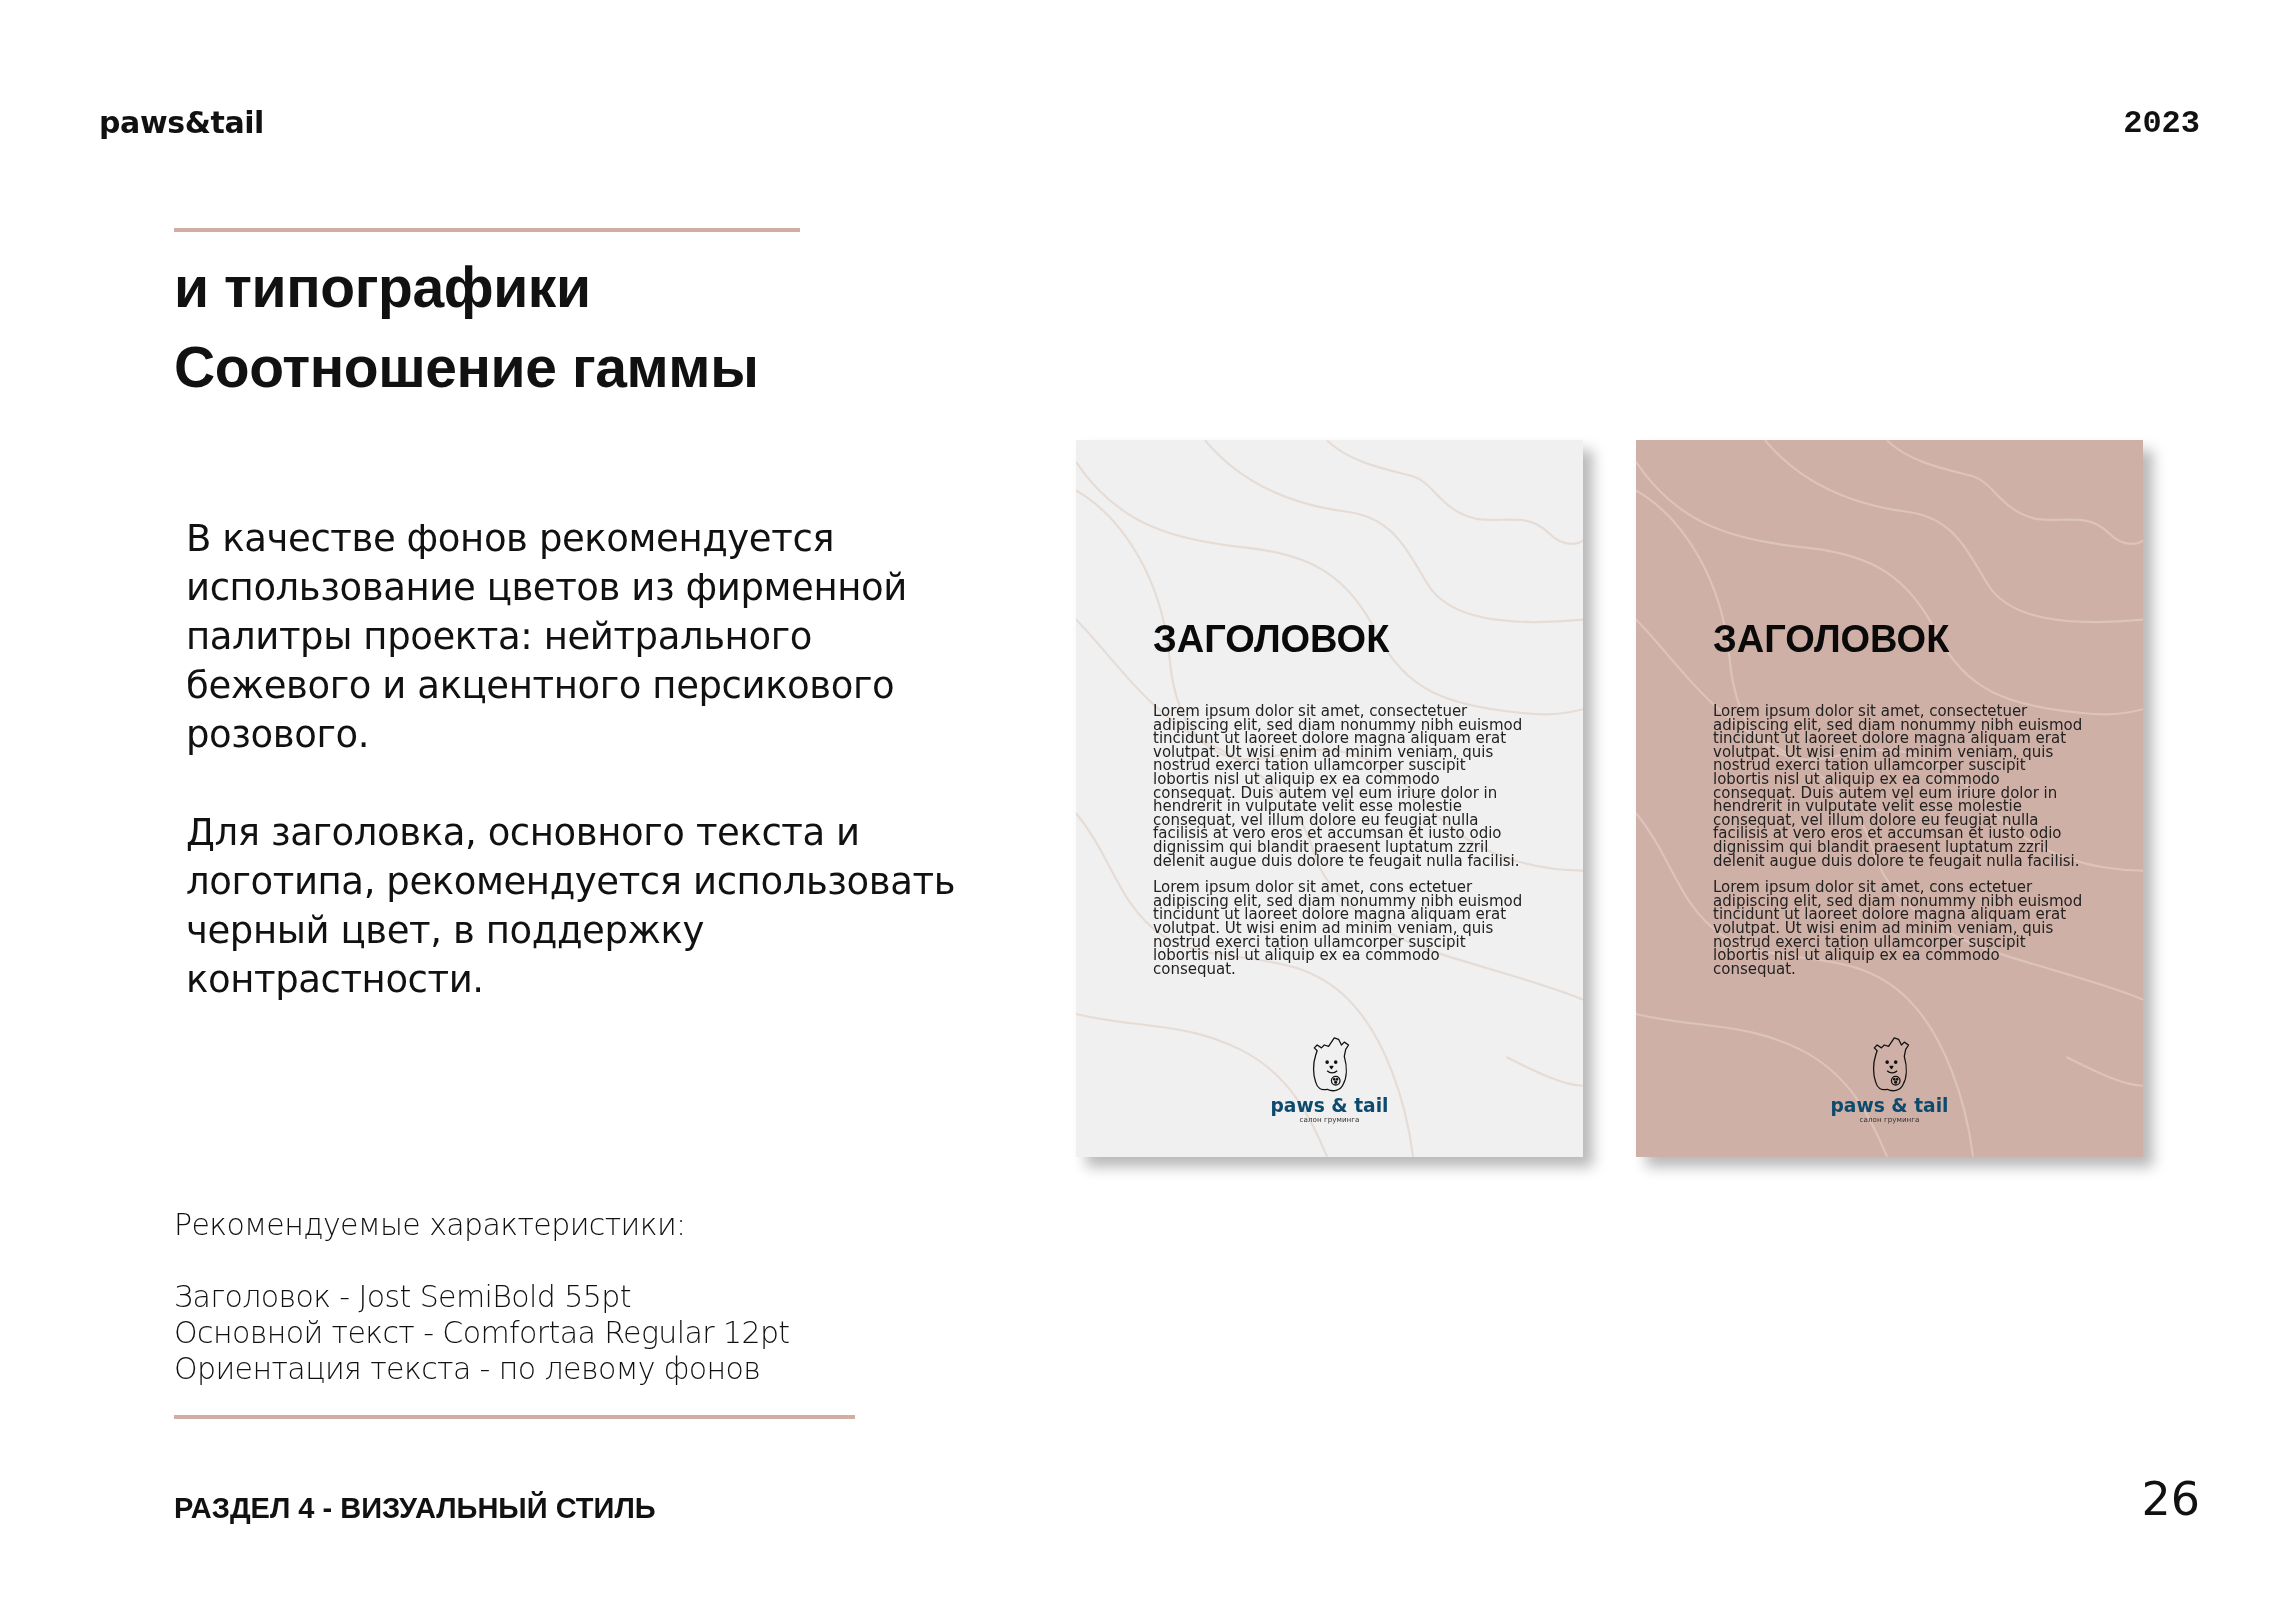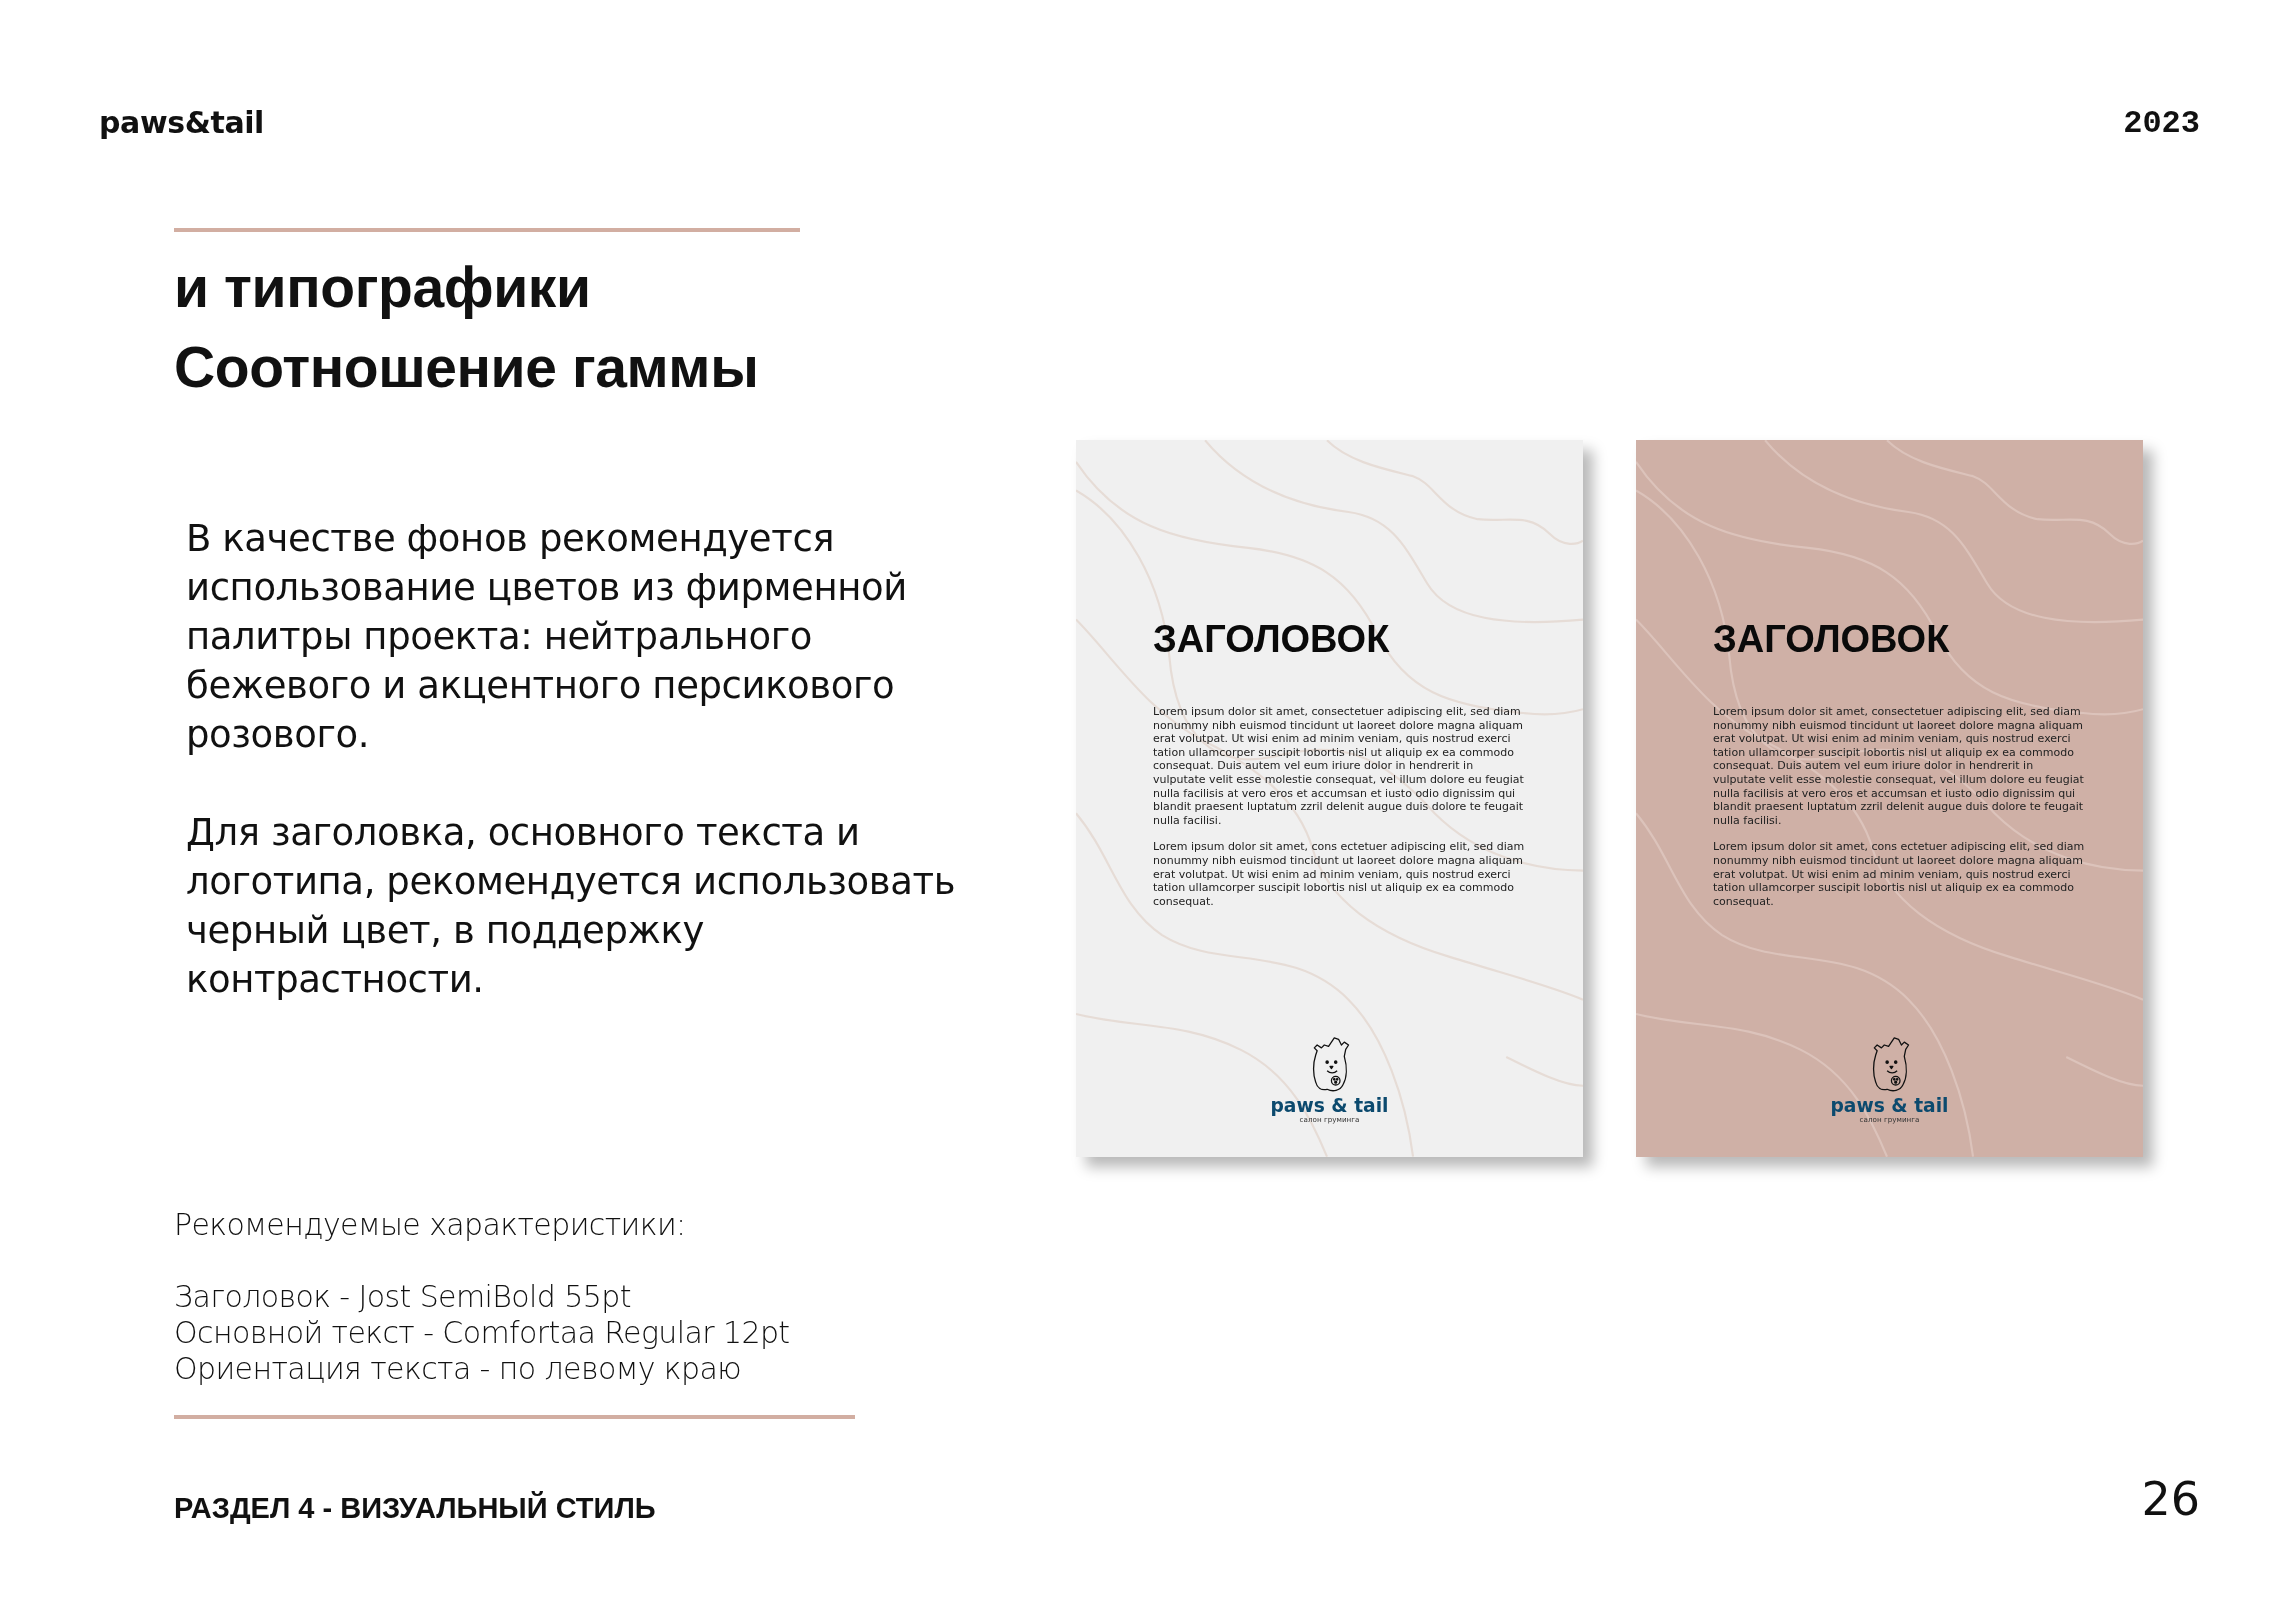--- a/index.html
+++ b/index.html
@@ -25,21 +25,21 @@
   .page-num { right:95px; top:1472px; font-size:46px; font-weight:400;
               font-family:"DejaVu Sans", sans-serif; }
 
   .card { position:absolute; top:440px; width:507px; height:717px; overflow:hidden;
           box-shadow:10px 10px 13px rgba(0,0,0,0.28); }
   .card-1 { left:1076px; }
   .card-2 { left:1636px; }
   .card svg.waves { position:absolute; left:0; top:0; width:507px; height:717px; }
   .card-heading { position:absolute; left:77px; top:178px; font-size:38px; font-weight:700;
                   font-family:"Liberation Sans", sans-serif; color:#0a0a0a; letter-spacing:0px; }
-  .card-text { position:absolute; left:77px; top:265px; width:373px; font-size:11px; line-height:13.6px;
+  .card-text { position:absolute; left:77px; top:265px; width:373px; font-size:15px; line-height:13.6px;
                font-family:"DejaVu Sans", sans-serif; color:#222; }
   .card-text p { margin:0; }
   .card-text p + p { margin-top:13px; }
   .card-logo { position:absolute; left:0; width:507px; top:595px; text-align:center; }
   .card-logo svg { display:block; margin:0 auto; }
   .logo-name { font-size:18.7px; font-weight:700; line-height:20px; margin-top:1.4px;
                font-family:"DejaVu Sans", sans-serif; color:#0c4a6e; }
   .logo-sub { font-size:7.2px; line-height:8.6px; color:#333; font-family:"DejaVu Sans", sans-serif; }
 </style>
 </head>
@@ -58,21 +58,21 @@
 <div class="abs body-text">
   <p>В качестве фонов рекомендуется использование цветов из фирменной палитры проекта: нейтрального бежевого и акцентного персикового розового.</p>
   <p>Для заголовка, основного текста и логотипа, рекомендуется использовать черный цвет, в поддержку контрастности.</p>
 </div>
 
 <div class="abs spec">
   <div>Рекомендуемые характеристики:</div>
   <div class="gap"></div>
   <div>Заголовок -  Jost SemiBold 55pt</div>
   <div>Основной текст - Comfortaa Regular 12pt</div>
-  <div>Ориентация текста - по левому краю</div>
+  <div>Ориентация текста - по левому фонов</div>
 </div>
 
 <div class="abs rule rule-bottom"></div>
 
 <div class="abs section">РАЗДЕЛ 4 - ВИЗУАЛЬНЫЙ СТИЛЬ</div>
 <div class="abs page-num">26</div>
 
 <div class="card card-1" style="background:#f0f0f0;">
   <svg class="waves" viewBox="0 0 707 999" fill="none" stroke="#e6dcd6" stroke-width="3">
     <path d="M0 30 C60 120, 140 140, 240 150 C330 160, 380 190, 420 270 C460 350, 520 370, 620 380 C660 385, 690 380, 707 375"></path>

